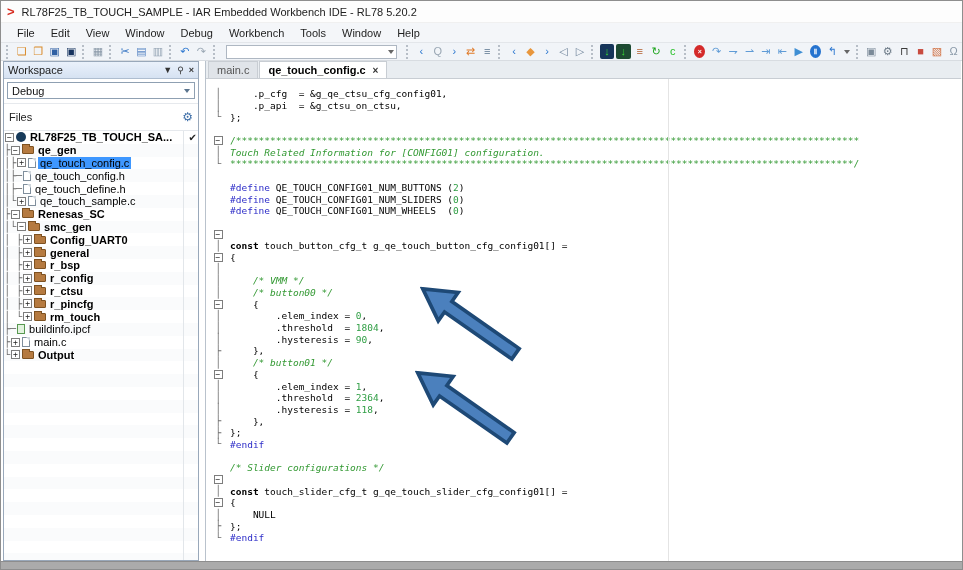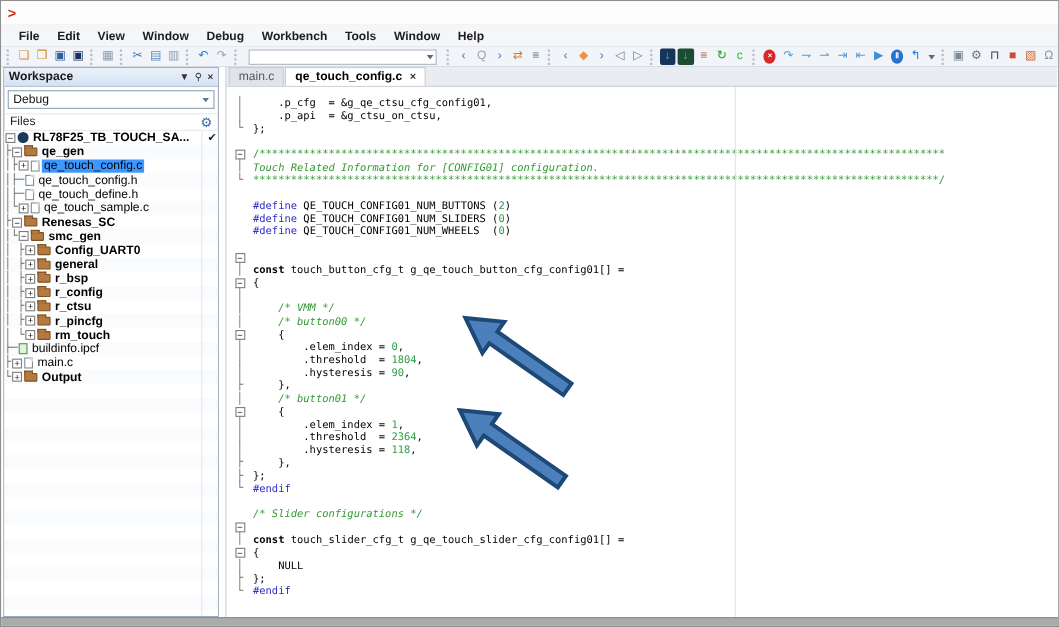--- a/index.html
+++ b/index.html
@@ -7,43 +7,43 @@
   #window{position:relative;width:963px;height:570px;background:#fff;border:1px solid #8e8e8e;
           font-family:"Liberation Sans",sans-serif;overflow:hidden;}
   
   #titlebar{position:absolute;left:0;top:0;width:100%;height:22px;background:#fdfdfd;
             display:flex;align-items:center;padding-left:6px;border-bottom:1px solid #f0f0f0;}
   #logo{color:#d62b1f;font-weight:bold;font-size:13px;margin-right:7px;line-height:1;}
   #title-text{font-size:11px;color:#222;}
   
   #menubar{position:absolute;left:0;top:22px;width:100%;height:20px;background:#f4f6f9;
            display:flex;align-items:center;padding-left:8px;border-bottom:1px solid #e3e6ea;}
-  .menu-item{font-size:11px;font-weight:bold;color:#1e1e1e;padding:2px 8px;cursor:default;}
+  .menu-item{font-size:11px;font-weight:normal;color:#1e1e1e;padding:2px 8px;cursor:default;}
   
   #toolbar{position:absolute;left:0;top:42px;width:100%;height:18px;background:#f1f4f8;
            display:flex;align-items:center;padding-left:2px;border-bottom:1px solid #d8dce1;}
   .tb-handle{width:5px;height:14px;border-left:2px dotted #b7bec7;margin:0 3px;}
   .tb-icon{width:17px;height:15px;display:flex;align-items:center;justify-content:center;
            font-size:11px;line-height:1;margin:0 1px;border-radius:2px;}
   .tb-icon.round{border-radius:50%;width:13px;height:13px;font-size:7px;font-weight:bold;margin:0 3px;}
   .tb-search{width:200px;height:14px;background:#fff;border:1px solid #aeb7c2;margin:0 6px;
              display:flex;align-items:center;justify-content:flex-end;padding-right:2px;}
   .chev{width:0;height:0;border-left:3px solid transparent;border-right:3px solid transparent;
         border-top:4px solid #666;}
   
   #workspace{position:absolute;left:2px;top:60px;width:196px;bottom:8px;background:#fff;
              border:1px solid #99a8ba;display:flex;flex-direction:column;}
   #ws-header{height:17px;background:linear-gradient(#eaf1fb,#d6e2f2);border-bottom:1px solid #aebdd0;
              display:flex;align-items:center;padding:0 4px;}
-  #ws-title{font-size:11px;font-weight:bold;color:#1a1a1a;flex:1;}
+  #ws-title{font-size:11px;font-weight:normal;color:#1a1a1a;flex:1;}
   .ws-hicon{font-size:9px;color:#333;margin-left:5px;line-height:1;}
   #ws-combo{height:17px;margin:3px 3px 2px 3px;border:1px solid #8fa0b2;background:#fff;
             display:flex;align-items:center;padding:0 4px;}
   #ws-combo-value{font-size:11px;color:#111;flex:1;}
-  #files-row{height:16px;display:flex;align-items:center;padding:0 5px;border-bottom:1px solid #e6e9ed;border-top:1px solid #e6e9ed;margin-top:2px;}
+  #files-row{height:28px;display:flex;align-items:center;padding:0 5px;border-bottom:1px solid #e6e9ed;border-top:1px solid #e6e9ed;margin-top:2px;}
   #files-label{font-size:11px;color:#222;flex:1;}
   #gear{font-size:12px;color:#3f6fa8;line-height:1;}
   #tree{flex:1;overflow:hidden;position:relative;
         background:repeating-linear-gradient(to bottom,#ffffff 0 12.8px,#fafbfc 12.8px 25.6px);}
   #tree-checkcol{position:absolute;right:14px;top:0;bottom:0;border-left:1px solid #e2e6ea;}
   .tree-row{height:12.8px;display:flex;align-items:center;white-space:pre;position:relative;}
   .tconn{font-family:"DejaVu Sans Mono",monospace;font-size:10px;color:#6b6b6b;line-height:1;}
   .expbox{width:9px;height:9px;border:1px solid #7d7d7d;background:#fff;font-size:8px;line-height:7px;
           text-align:center;color:#222;margin:0 1px;flex:none;font-family:"DejaVu Sans Mono",monospace;}
   .t-icon{flex:none;margin:0 2px 0 1px;}
@@ -83,20 +83,21 @@
   
   #bottom-strip{position:absolute;left:0;bottom:0;width:100%;height:8px;background:#ababab;border-top:1px solid #8d8d8d;}
 </style>
 </head>
 <body>
 
 <div id="window">
 
   <div id="titlebar">
     <span id="logo">&gt;</span>
+    <span id="title-text">RL78F25_TB_TOUCH_SAMPLE - IAR Embedded Workbench IDE - RL78 5.20.2</span>
   </div>
 
   <div id="menubar">
       <span class="menu-item">File</span>
       <span class="menu-item">Edit</span>
       <span class="menu-item">View</span>
       <span class="menu-item">Window</span>
       <span class="menu-item">Debug</span>
       <span class="menu-item">Workbench</span>
       <span class="menu-item">Tools</span>

